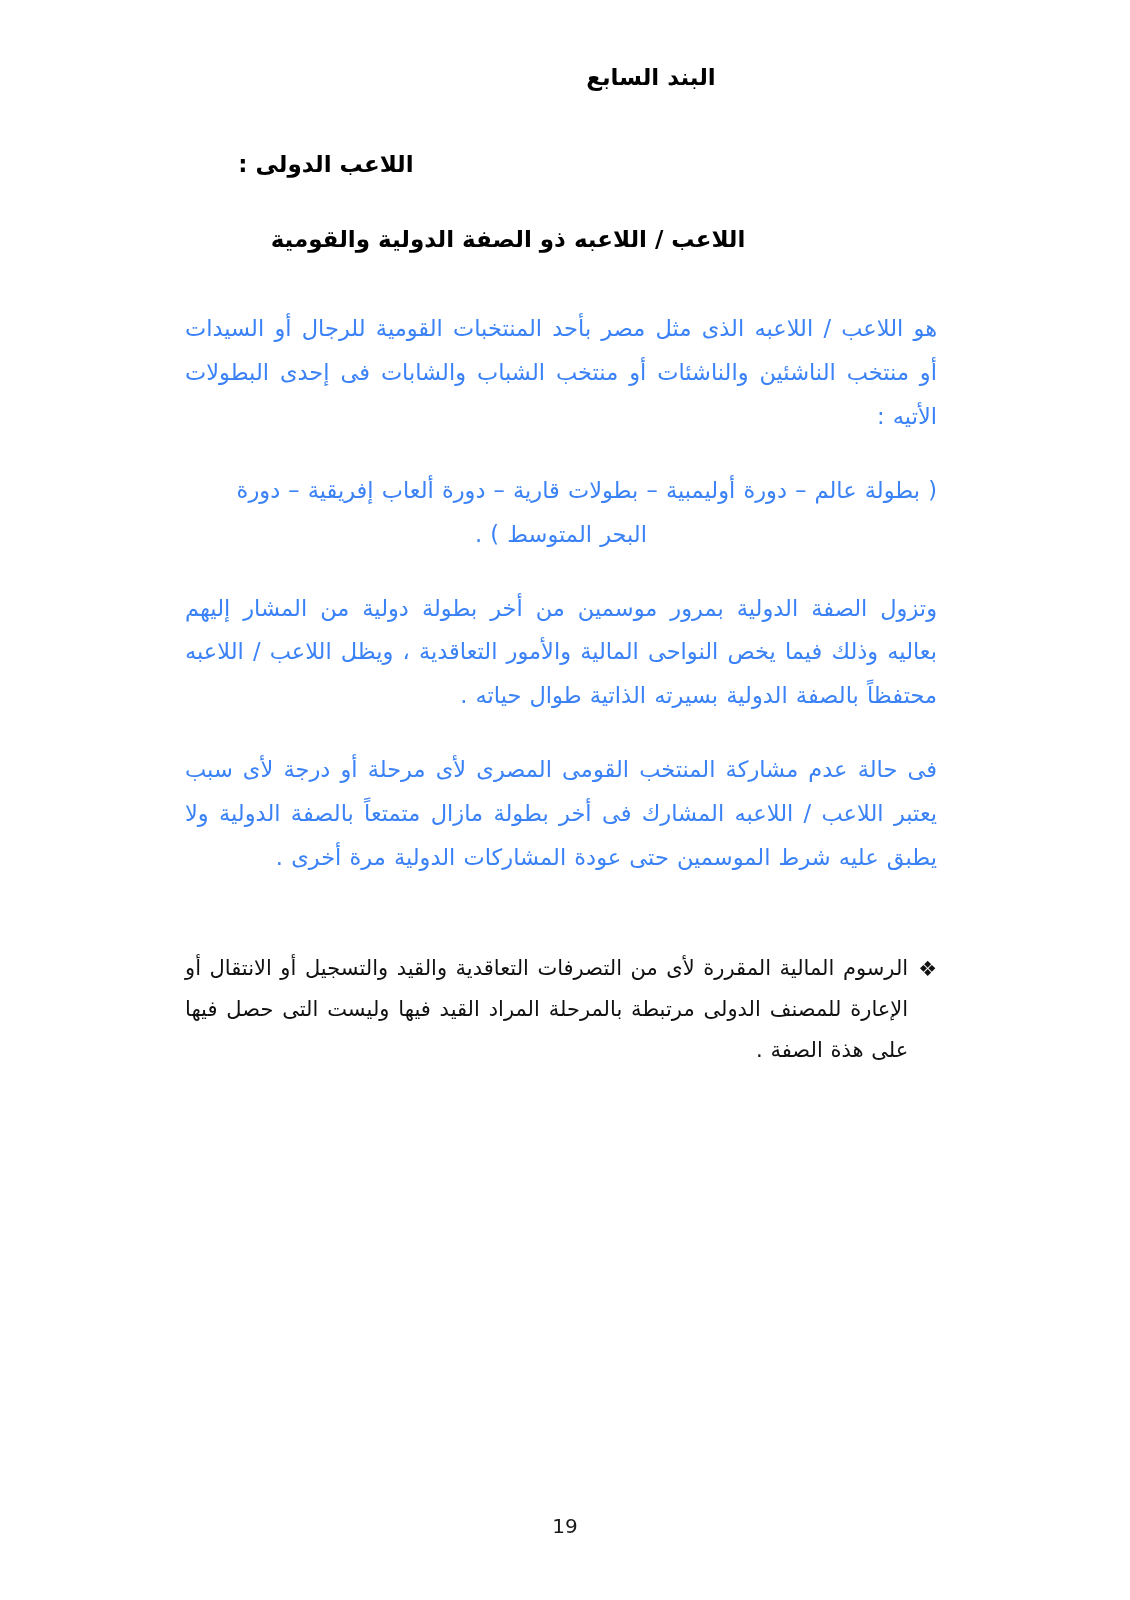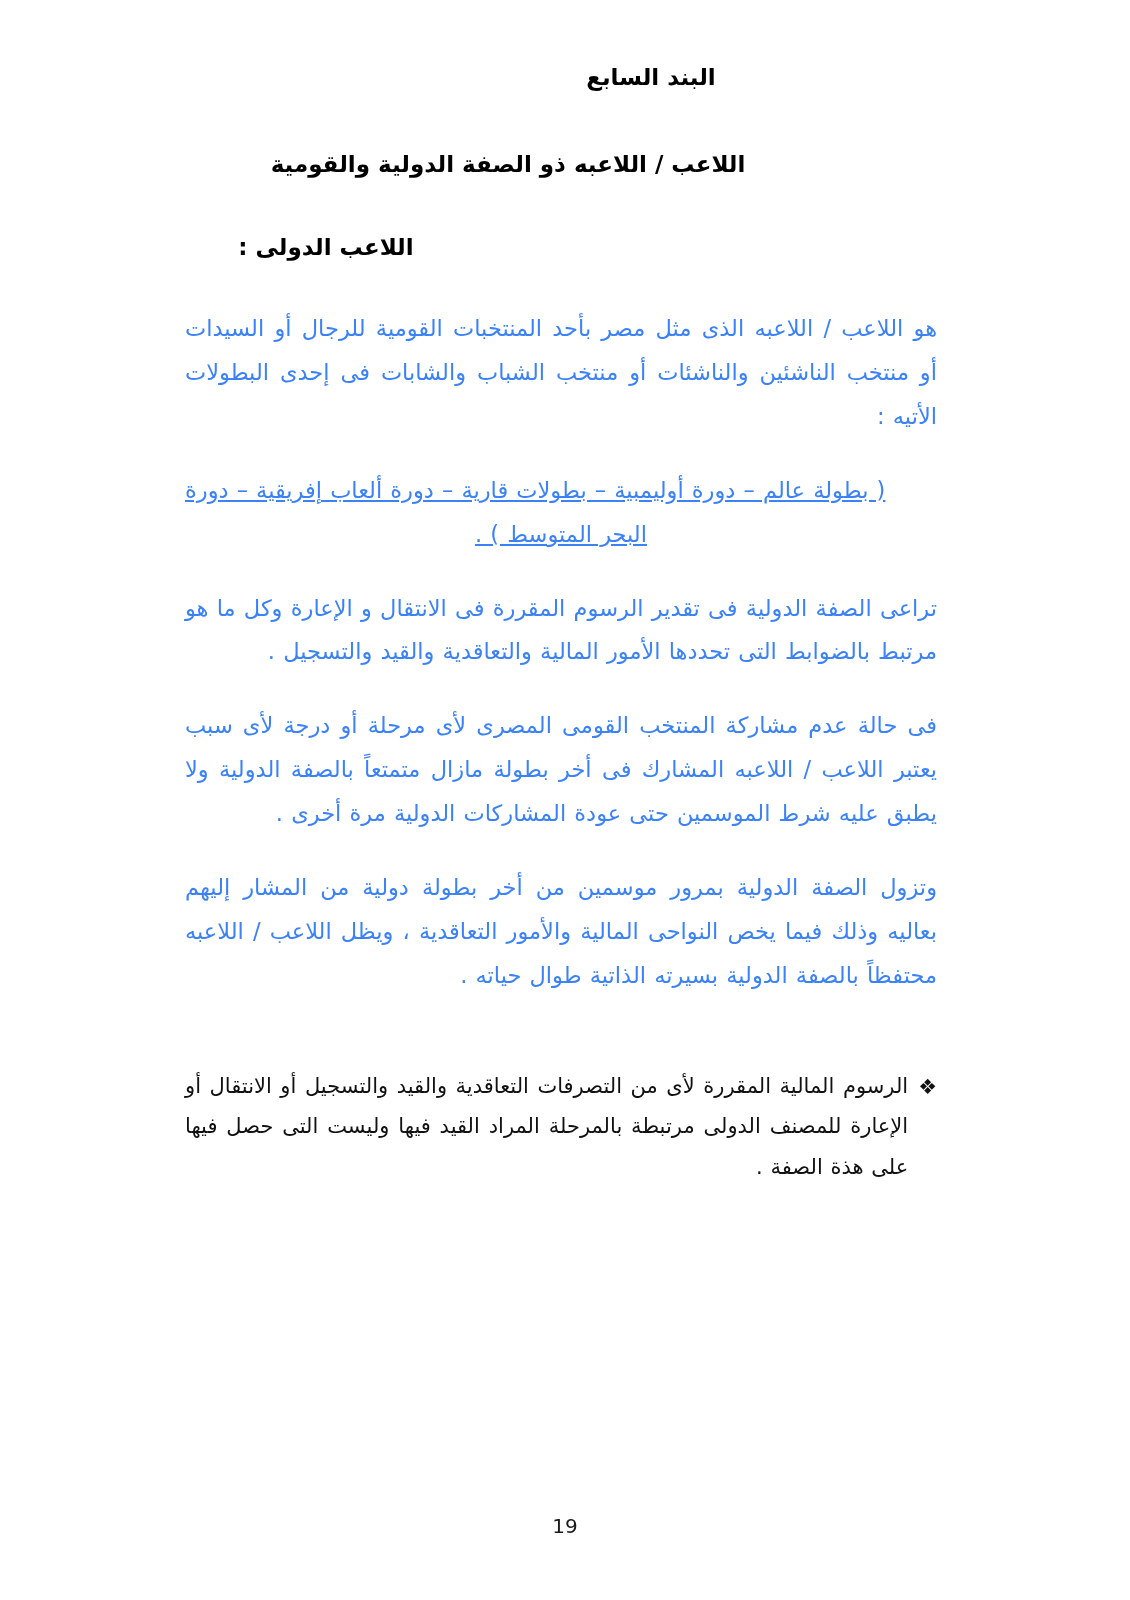--- a/index.html
+++ b/index.html
@@ -64,24 +64,23 @@
     font-size: 22.5px;
     line-height: 1.95;
     font-weight: 500;
     text-align: justify;
     text-align-last: right;
     margin: 0 0 30px 0;
     color: #3b82f6;
     word-spacing: 1px;
   }
   .para.centered-line {
-    text-align: left;
+    text-align: right;
     text-align-last: center;
     margin-bottom: 30px;
-    text-decoration: underline;
   }
 
   
   .bullet-block {
     display: flex;
     flex-direction: row;
     align-items: flex-start;
     margin-top: 68px;
     gap: 10px;
   }
@@ -118,33 +117,32 @@
 </style>
 </head>
 <body>
 
 <div class="page">
 
   <div class="content">
 
     <div class="heading heading-1">البند السابع</div>
 
+    <div class="heading heading-3">اللاعب الدولى :</div>
+
     <div class="heading heading-2">اللاعب / اللاعبه ذو الصفة الدولية والقومية</div>
-
-    <div class="heading heading-3">اللاعب الدولى :</div>
 
     <p class="para">هو اللاعب / اللاعبه الذى  مثل مصر بأحد المنتخبات القومية للرجال أو السيدات أو منتخب الناشئين والناشئات أو منتخب الشباب والشابات فى إحدى البطولات الأتيه :</p>
 
     <p class="para centered-line">( بطولة عالم  –  دورة أوليمبية  –  بطولات قارية  –  دورة ألعاب إفريقية – دورة البحر المتوسط  ) .</p>
 
-    <p class="para">تراعى الصفة الدولية فى تقدير الرسوم المقررة فى الانتقال و الإعارة وكل ما هو مرتبط بالضوابط التى تحددها الأمور المالية والتعاقدية والقيد والتسجيل .</p>
+
+    <p class="para">وتزول الصفة الدولية بمرور موسمين من أخر بطولة دولية من المشار إليهم بعاليه وذلك فيما يخص النواحى المالية والأمور التعاقدية ، ويظل اللاعب / اللاعبه محتفظاً بالصفة الدولية بسيرته الذاتية طوال حياته .</p>
 
     <p class="para">فى حالة عدم مشاركة المنتخب القومى المصرى لأى مرحلة أو درجة  لأى سبب يعتبر اللاعب / اللاعبه المشارك فى أخر بطولة مازال متمتعاً بالصفة الدولية  ولا يطبق عليه شرط الموسمين حتى عودة المشاركات الدولية مرة أخرى .</p>
-
-    <p class="para">وتزول الصفة الدولية بمرور موسمين من أخر بطولة دولية من المشار إليهم بعاليه وذلك فيما يخص النواحى المالية والأمور التعاقدية ، ويظل اللاعب / اللاعبه محتفظاً بالصفة الدولية بسيرته الذاتية طوال حياته .</p>
 
     <div class="bullet-block">
       <span class="bullet-glyph">❖</span>
       <span class="bullet-text">الرسوم المالية المقررة لأى من التصرفات التعاقدية والقيد والتسجيل أو الانتقال أو الإعارة للمصنف الدولى مرتبطة بالمرحلة المراد القيد فيها وليست التى حصل فيها على هذة الصفة .</span>
     </div>
 
   </div>
 
   <div class="page-number">19</div>
 

